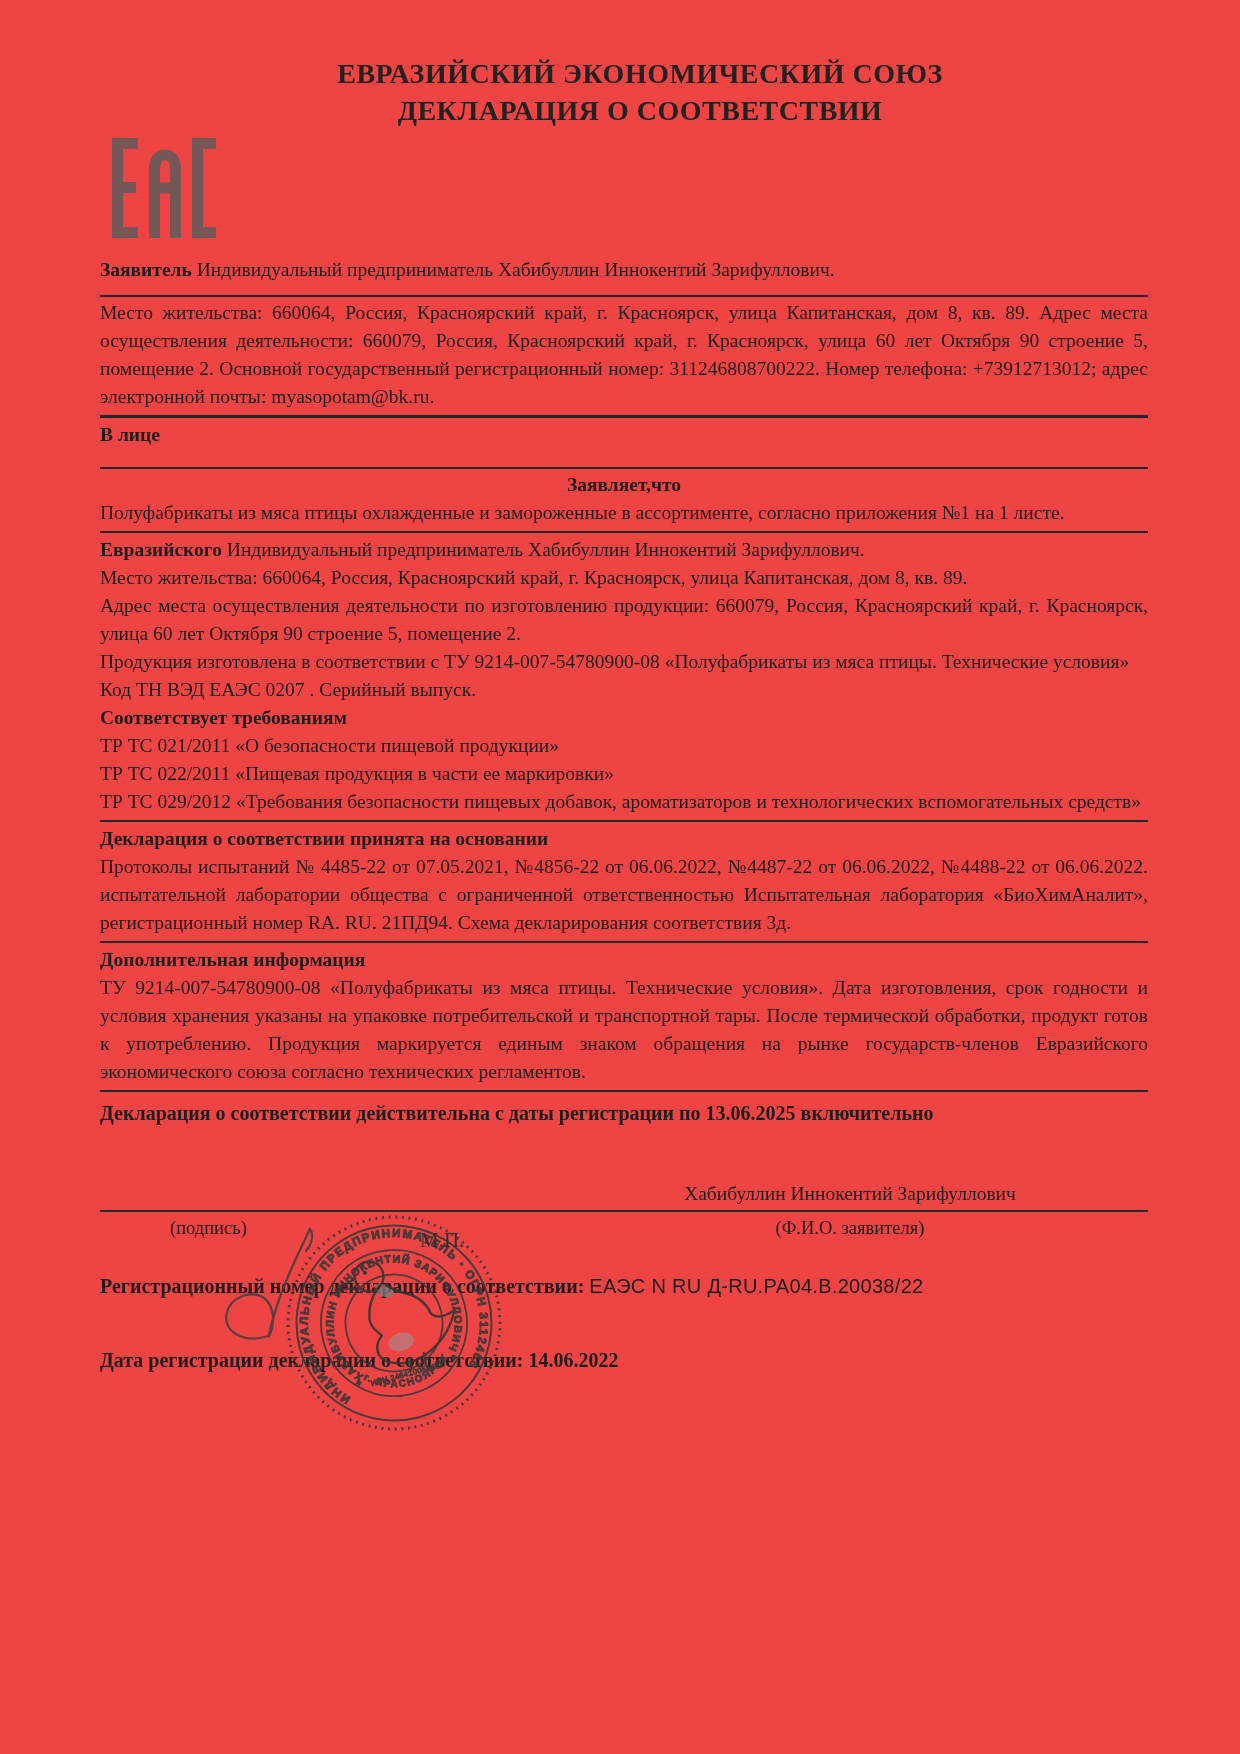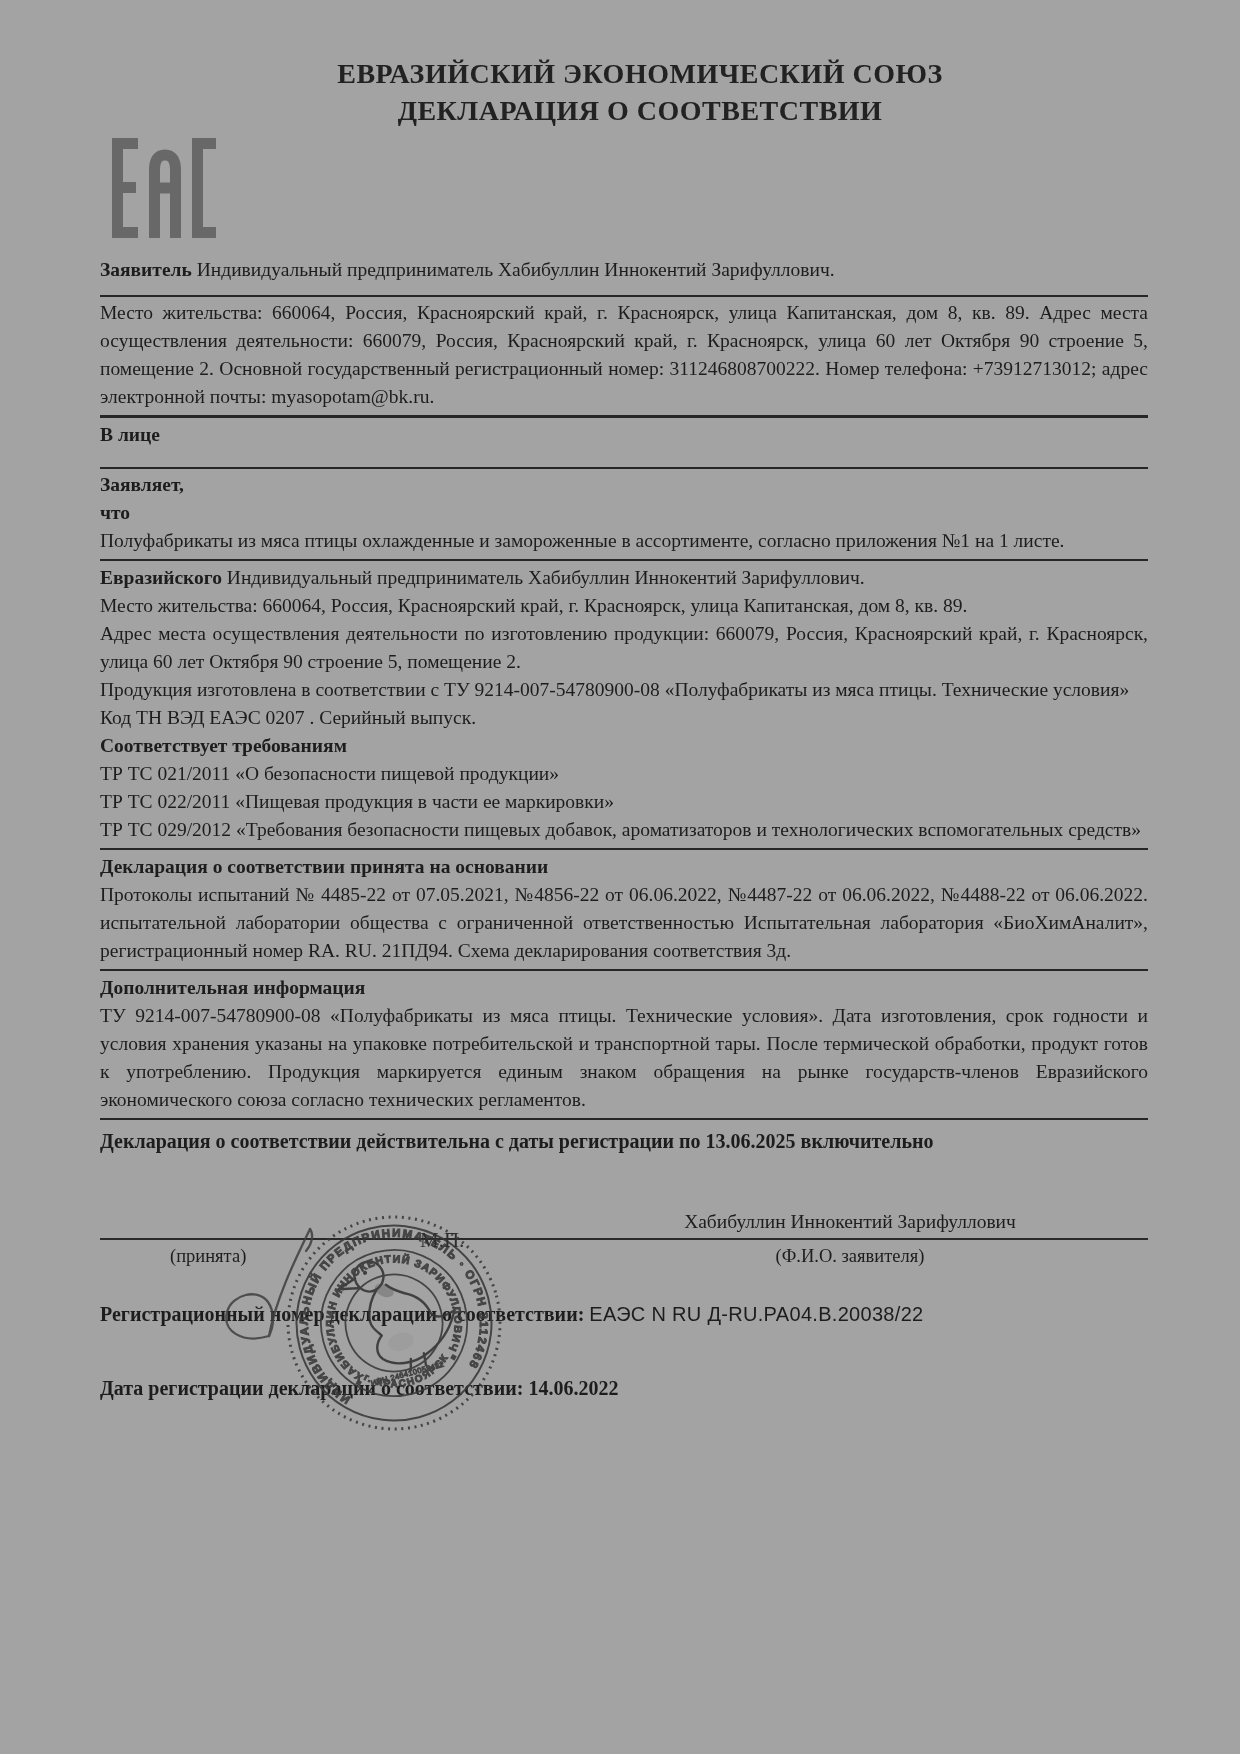--- a/index.html
+++ b/index.html
@@ -1,38 +1,38 @@
 <!DOCTYPE html>
 <html lang="ru"><head>
 <meta charset="utf-8">
 <style>
   html,body { margin:0; padding:0; background:#e8e8e8; }
   .page {
     position:relative;
     width:1240px; height:1754px;
     margin:0 auto;
-    background:#a3a3a3;
+    background:#ef4444;
     font-family:"Liberation Serif", serif;
     color:#1d1d1d;
     overflow:hidden;
   }
   .titles { position:absolute; top:55px; left:220px; width:840px; text-align:center; }
   .title-line { font-size:28px; font-weight:bold; letter-spacing:0.5px; line-height:37px; color:#222; }
   .eac-logo { position:absolute; top:138px; left:112px; width:104px; height:100px; opacity:0.82; }
 
   .content { position:absolute; left:100px; top:256px; width:1048px; }
   .body-text { font-size:19.5px; line-height:28px; }
   .just { text-align:justify; }
   b, .bold { font-weight:bold; }
 
   .head-underline { border-bottom:2.5px solid #262626; padding-bottom:11px; }
   .hr { border:none; border-top:2.5px solid #262626; margin:4px 0 3px 0; height:0; }
   .hr.thick { border-top-width:3px; }
 
-  .flex-row { display:flex; justify-content:center;flex-direction:column; }
+  .flex-row { display:flex; justify-content:center; }
 
   .sec { margin:0; }
   .mt2 { margin-top:2px; }
 
   .validity { font-size:20px; font-weight:bold; line-height:30px; margin-top:6px; }
 
   .sign-area { position:relative; height:118px; }
   .signer-name { position:absolute; left:430px; top:52px; width:640px; text-align:center; font-size:19.5px; }
   .sign-rule { position:absolute; left:0; right:0; top:82px; border-top:2px solid #2a2a2a; }
   .caption-sub { position:absolute; top:86px; font-size:18.5px; }
@@ -127,21 +127,21 @@
 
     <div class="sec bold">Дополнительная информация</div>
     <div class="sec just">ТУ 9214-007-54780900-08 «Полуфабрикаты из мяса птицы. Технические условия». Дата изготовления, срок годности и условия хранения указаны на упаковке потребительской и транспортной тары. После термической обработки, продукт готов к употреблению. Продукция маркируется единым знаком обращения на рынке государств-членов Евразийского экономического союза согласно технических регламентов.</div>
     <div class="hr"></div>
 
     <div class="validity">Декларация о соответствии действительна с даты регистрации по 13.06.2025  включительно</div>
 
     <div class="sign-area">
       <div class="signer-name">Хабибуллин Иннокентий Зарифуллович</div>
       <div class="sign-rule"></div>
-      <div class="caption-sub caption-sign">(принята)</div>
+      <div class="caption-sub caption-sign">(подпись)</div>
       <div class="caption-sub caption-fio">(Ф.И.О. заявителя)</div>
     </div>
 
     <div class="reg-line">
       <span class="reg-label">Регистрационный номер декларации о соответствии:</span>
       <span class="reg-value">ЕАЭС N RU Д-RU.РА04.В.20038/22</span>
     </div>
     <div class="reg-line date-line">
       <span class="reg-label">Дата регистрации декларации о соответствии:</span>
       <span class="date-value">14.06.2022</span>

